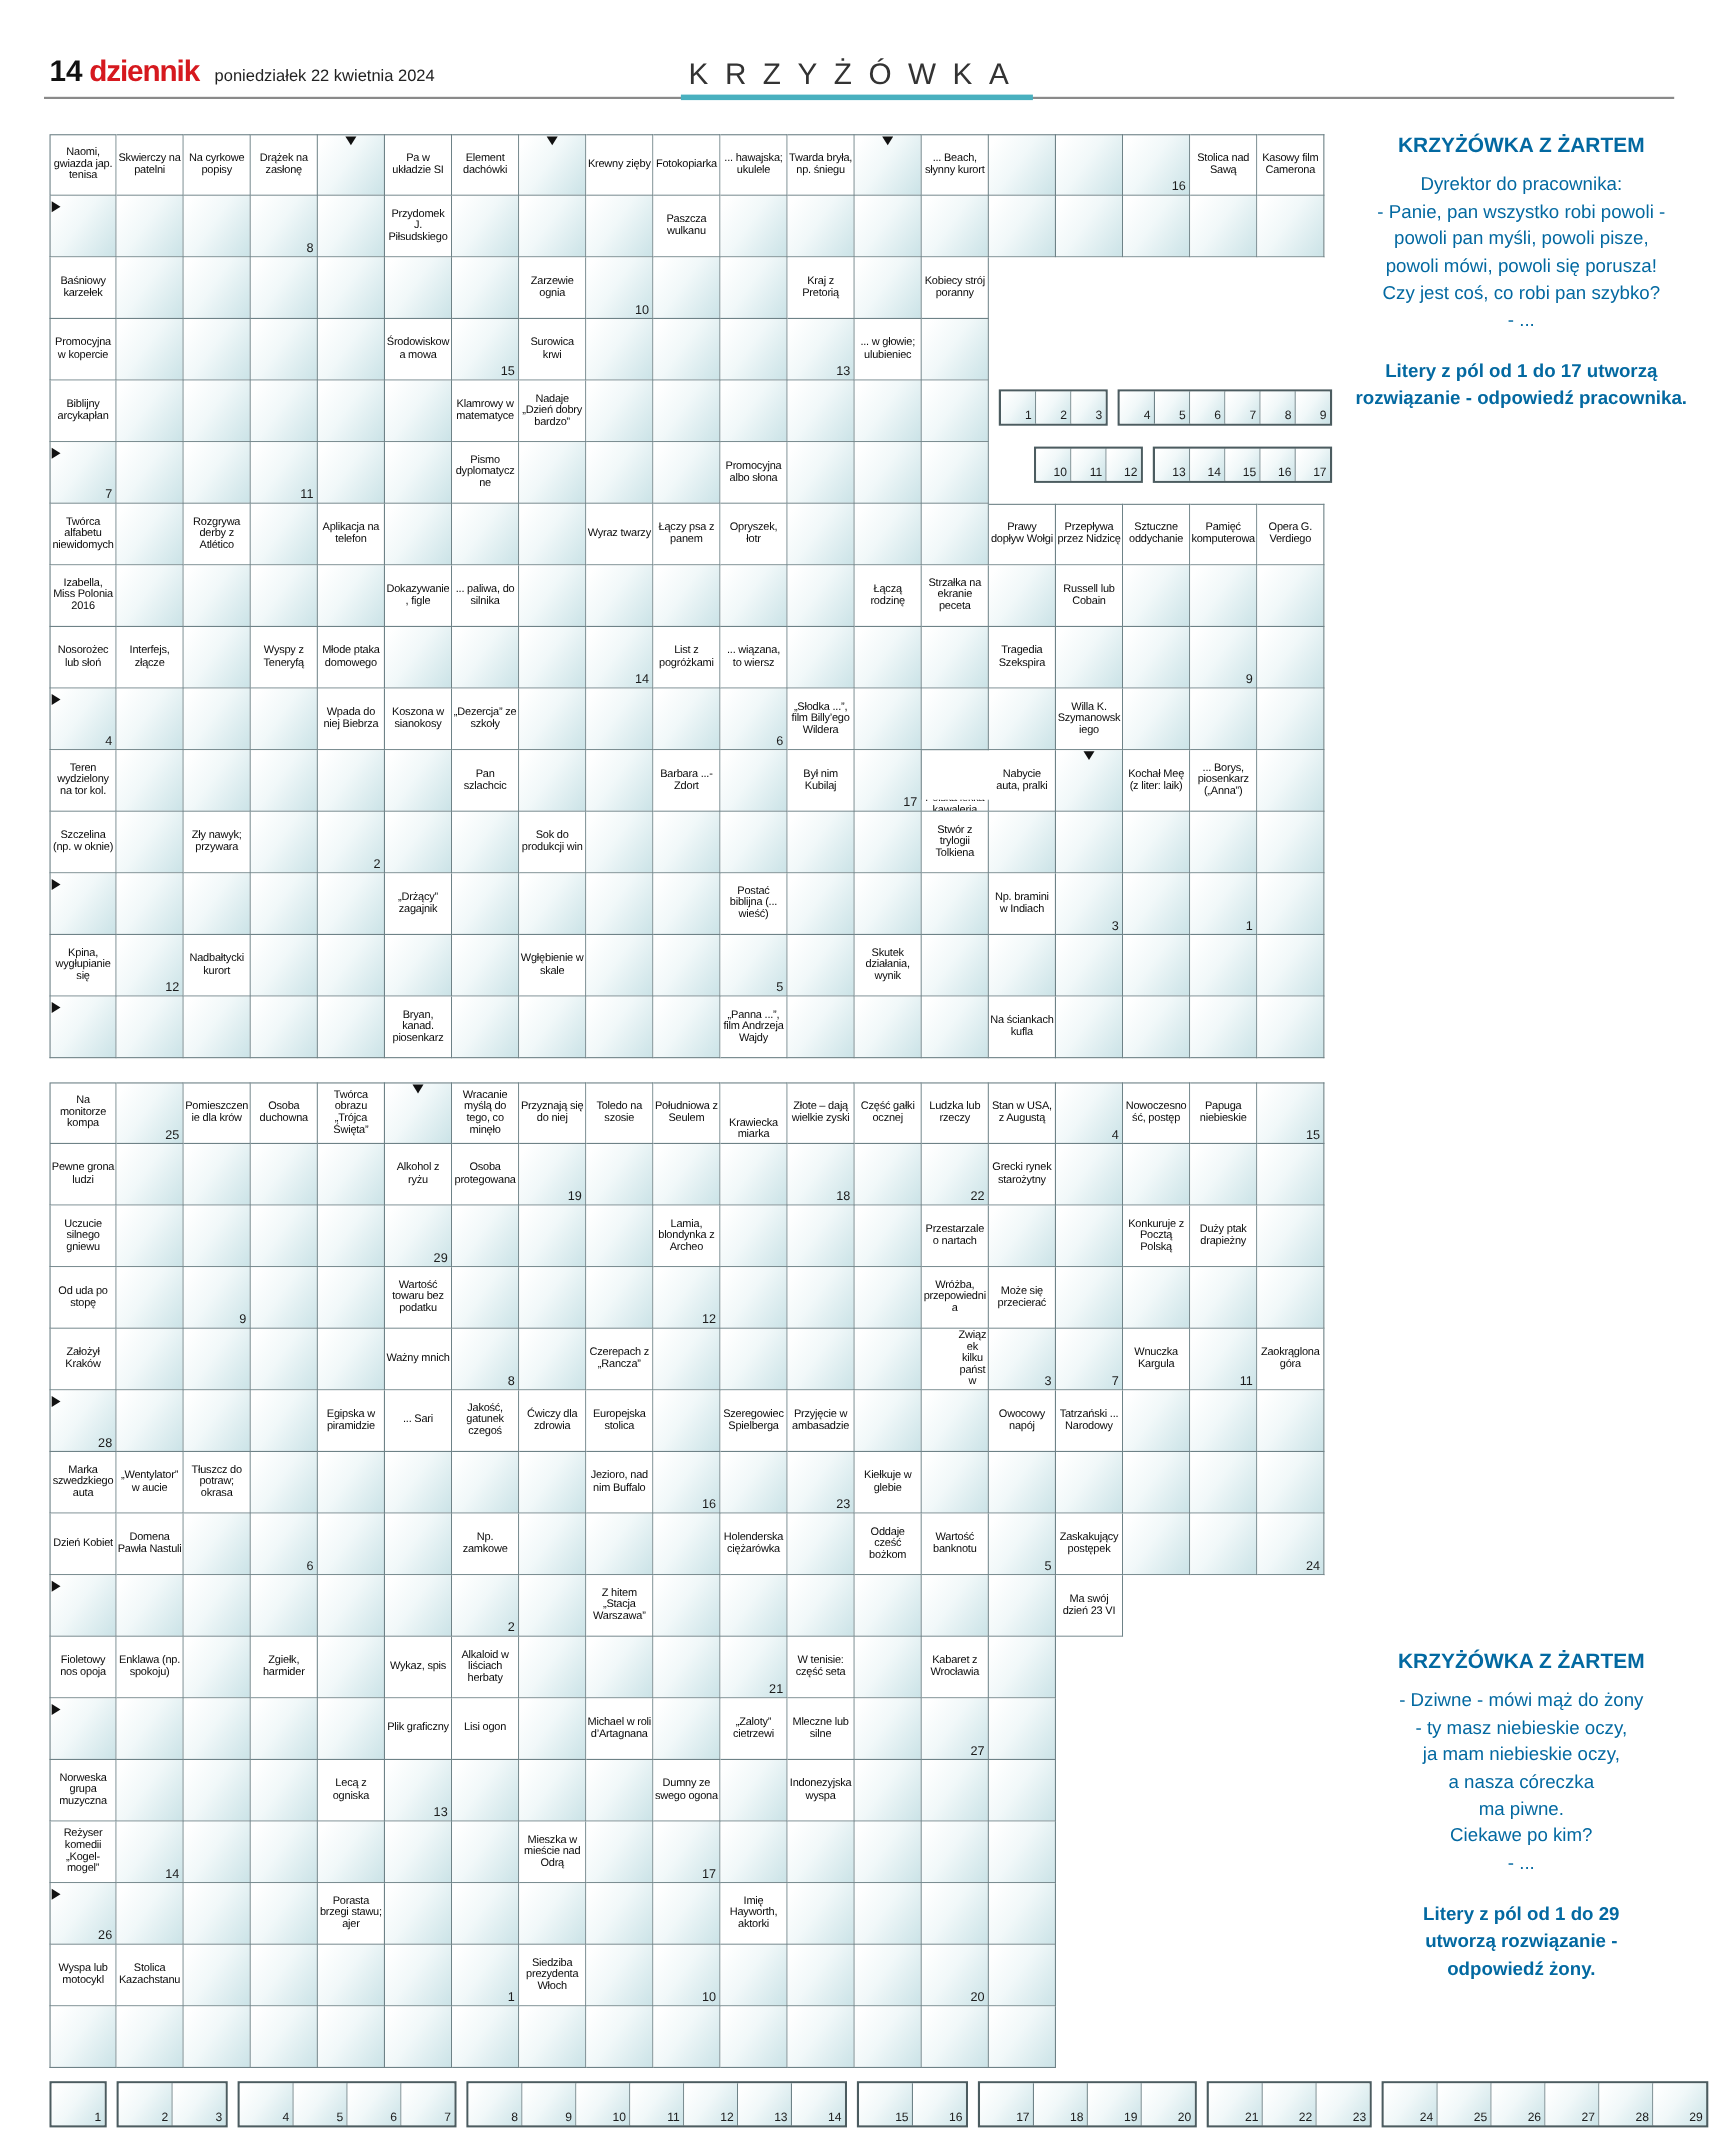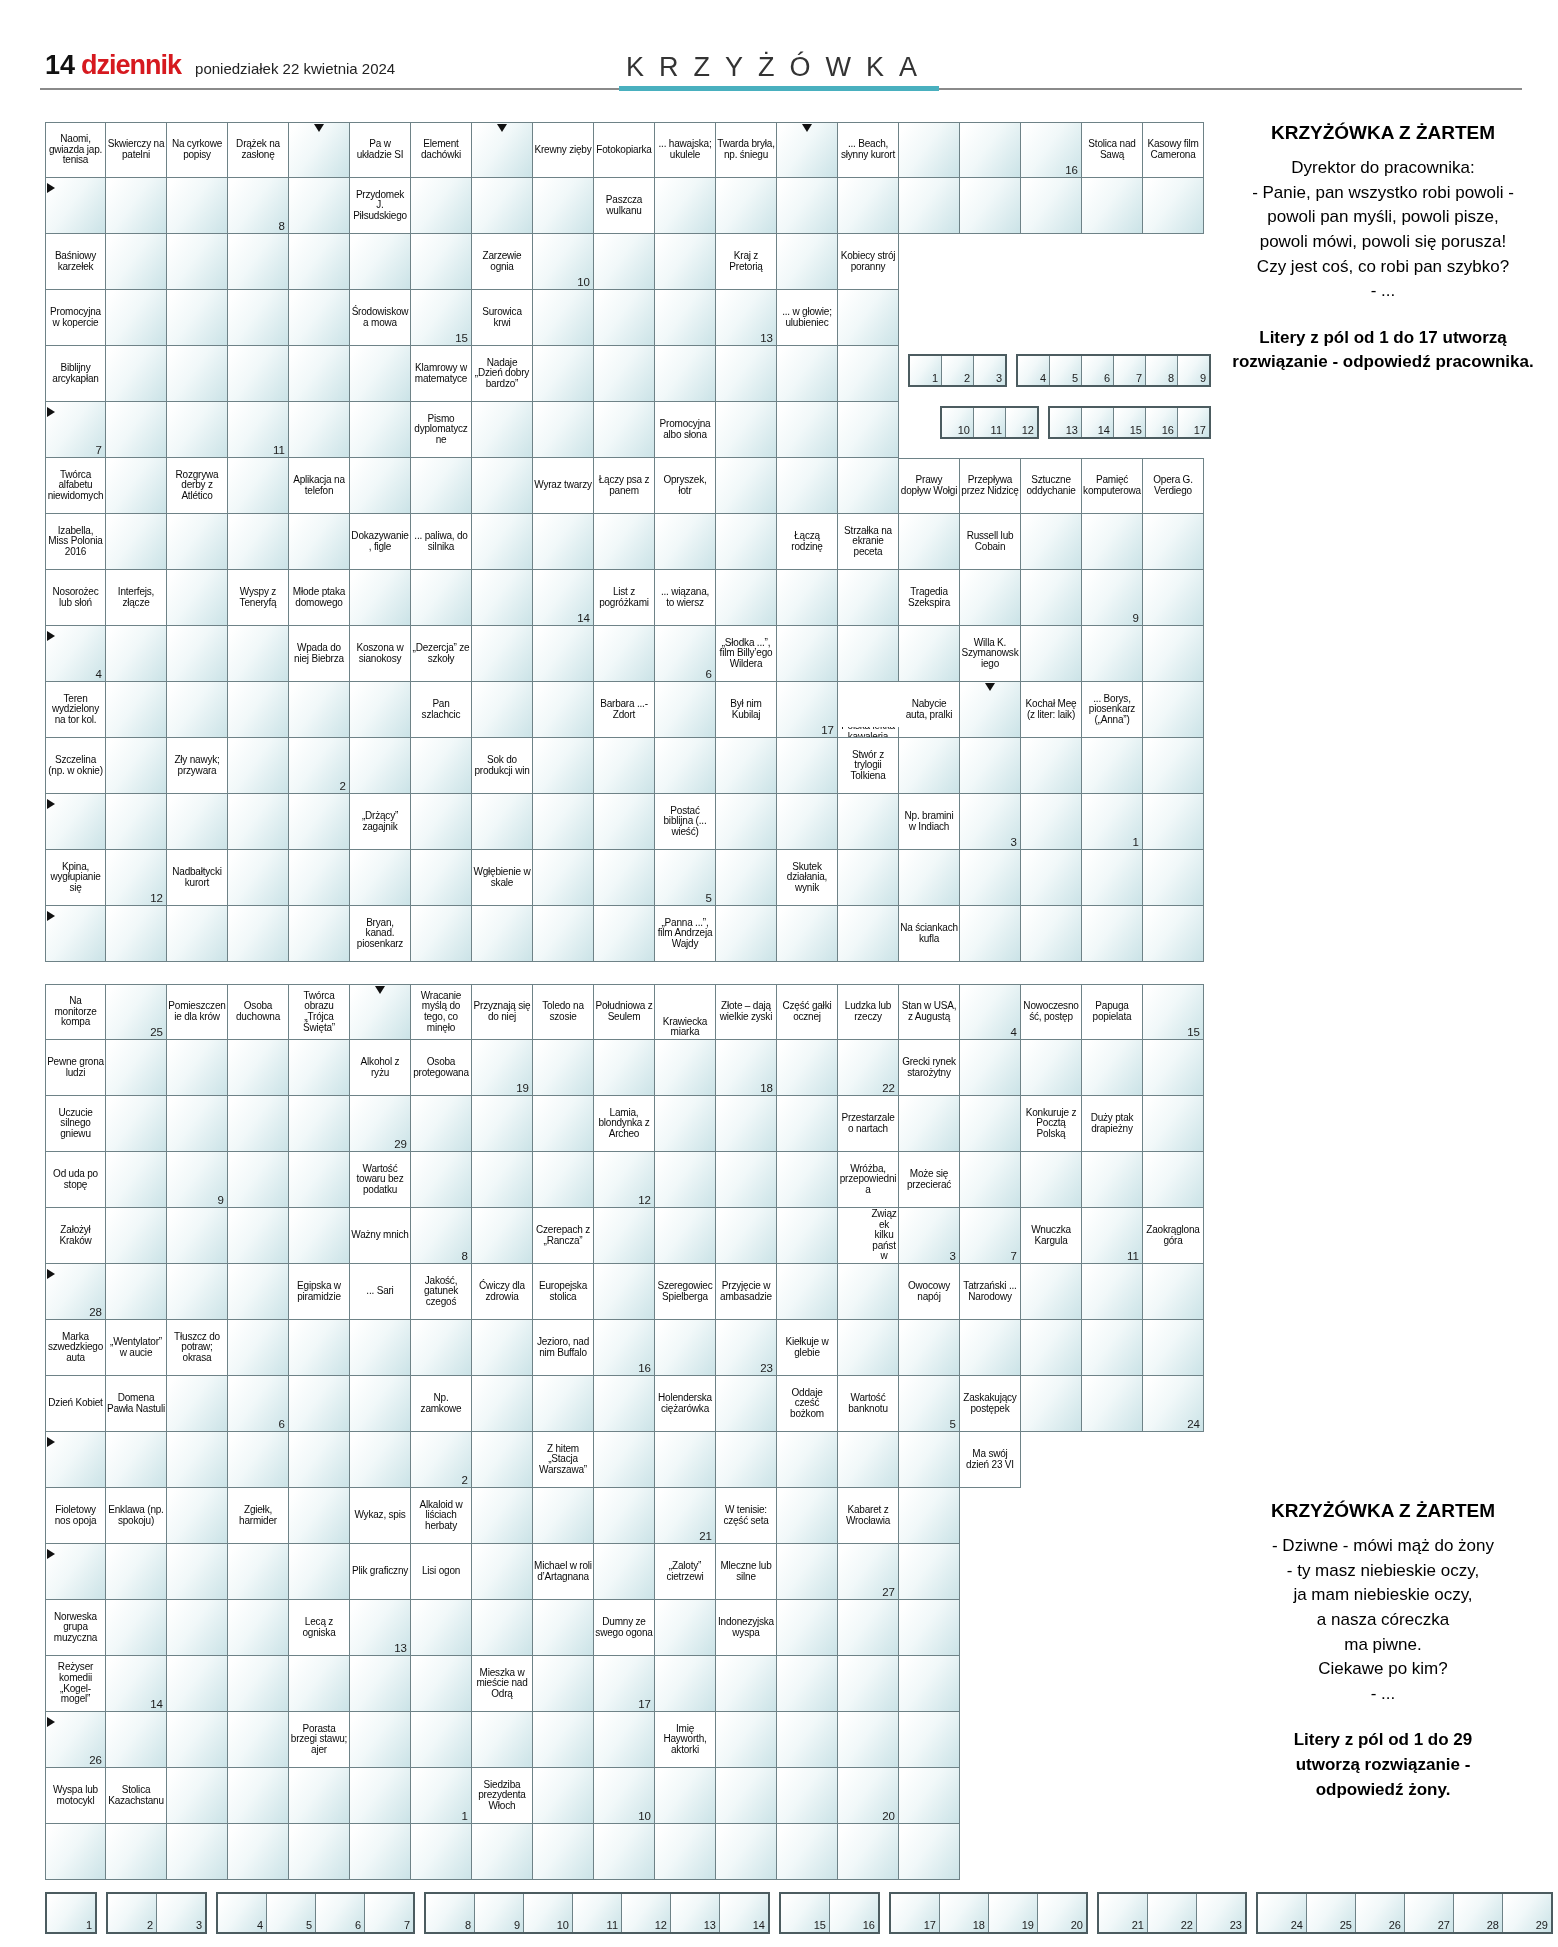--- a/index.html
+++ b/index.html
@@ -24,21 +24,21 @@
   .clue{background:#ffffff;display:flex;align-items:center;justify-content:center;
         text-align:center;font-size:10px;line-height:1.06;color:#090909;
         padding:1px;word-break:break-word;letter-spacing:-0.2px;}
   .blank{background:#ffffff;}
   .num{position:absolute;right:3px;bottom:1px;font-size:11.5px;color:#1c1c1c;}
   .arrow{position:absolute;width:0;height:0;border:5px solid transparent;}
   .arrow.dn{top:1px;left:50%;transform:translateX(-50%);border-top:8px solid #111;border-bottom:none;}
   .arrow.r{left:1px;top:5px;border-left:8px solid #111;border-right:none;}
 
   
-  .joke{position:absolute;left:1213px;width:340px;text-align:center;color:#000000;}
+  .joke{position:absolute;left:1213px;width:340px;text-align:center;color:#0369a1;}
   .jtitle{font-size:19px;font-weight:bold;margin-bottom:12px;}
   .jline{font-size:17px;line-height:1.45;}
   .jfoot{margin-top:22px;font-weight:bold;}
   .jfoot .jline{font-weight:bold;}
 
   
   .strip{position:absolute;display:flex;gap:9px;}
   .group{display:flex;border:2px solid #4c5c60;}
   .strip-cell{position:relative;background:linear-gradient(125deg,#ffffff 8%,#f1f8f9 45%,#cbe3e7 100%);
               border-right:1px solid #6e8287;box-sizing:content-box;}
@@ -602,21 +602,21 @@
       <div class="cell clue" style="border-right: 1px solid rgb(110, 130, 135); border-bottom: 1px solid rgb(110, 130, 135); border-top: 1px solid rgb(110, 130, 135);">
         <span>Stan w USA, z Augustą</span>
       </div>
       <div class="cell ans" style="border-right: 1px solid rgb(110, 130, 135); border-bottom: 1px solid rgb(110, 130, 135); border-top: 1px solid rgb(110, 130, 135);">
         <span class="num">4</span>
       </div>
       <div class="cell clue" style="border-right: 1px solid rgb(110, 130, 135); border-bottom: 1px solid rgb(110, 130, 135); border-top: 1px solid rgb(110, 130, 135);">
         <span>Nowoczesność, postęp</span>
       </div>
       <div class="cell clue" style="border-right: 1px solid rgb(110, 130, 135); border-bottom: 1px solid rgb(110, 130, 135); border-top: 1px solid rgb(110, 130, 135);">
-        <span>Papuga popielata</span>
+        <span>Papuga niebieskie</span>
       </div>
       <div class="cell ans" style="border-right: 1px solid rgb(110, 130, 135); border-bottom: 1px solid rgb(110, 130, 135); border-top: 1px solid rgb(110, 130, 135);">
         <span class="num">15</span>
       </div>
       <div class="cell clue" style="border-right: 1px solid rgb(110, 130, 135); border-bottom: 1px solid rgb(110, 130, 135); border-left: 1px solid rgb(110, 130, 135);">
         <span>Pewne grona ludzi</span>
       </div>
       <div class="cell ans" style="border-right: 1px solid rgb(110, 130, 135); border-bottom: 1px solid rgb(110, 130, 135);"></div>
       <div class="cell ans" style="border-right: 1px solid rgb(110, 130, 135); border-bottom: 1px solid rgb(110, 130, 135);"></div>
       <div class="cell ans" style="border-right: 1px solid rgb(110, 130, 135); border-bottom: 1px solid rgb(110, 130, 135);"></div>

